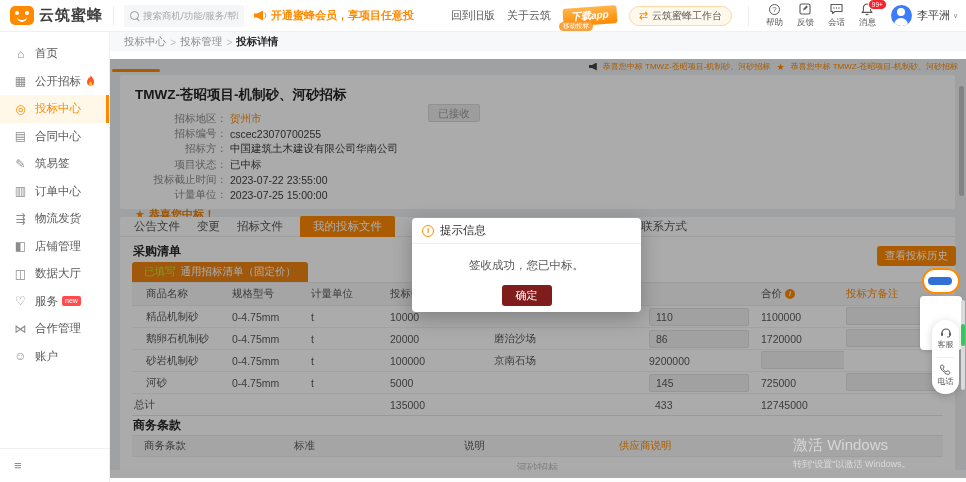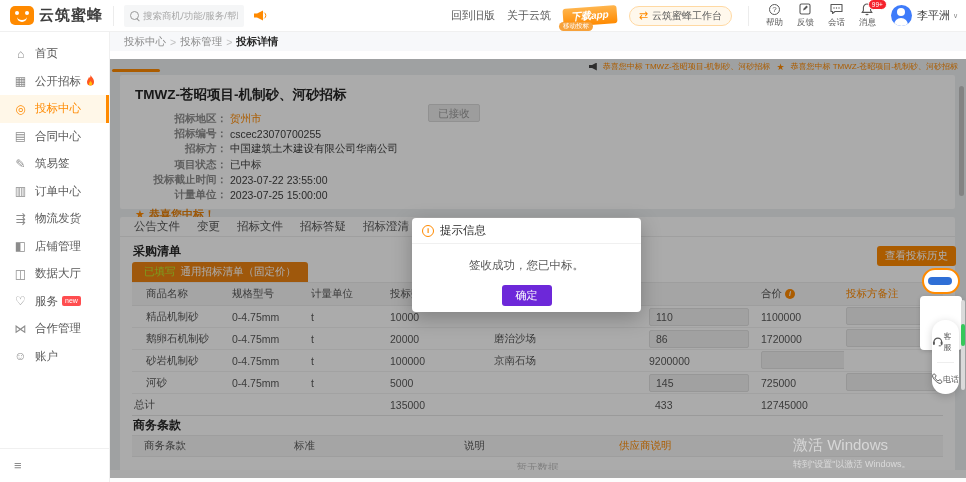--- a/index.html
+++ b/index.html
@@ -67,21 +67,21 @@
   .page-indicator { position:absolute; left:2px; top:10px; width:48px; height:3px; background:#ff8a00; border-radius:2px; }
   .ticker { position:absolute; right:8px; top:2px; display:flex; align-items:center; gap:6px; font-size:8px; color:#ff8a00; white-space:nowrap; }
   .ticker .spk { width:8px; height:8px; background:#444; clip-path:polygon(0 30%,40% 30%,100% 0,100% 100%,40% 70%,0 70%); }
   .ticker .tstar { color:#ff8a00; font-size:9px; }
 
   .card { position:absolute; background:#fff; border-radius:2px; }
   #card1 { left:10px; top:16px; width:835px; height:134px; padding:11px 0 0 15px; }
   .proj-title { font-size:13.5px; font-weight:bold; color:#262626; }
   .fields { margin-top:7px; }
   .frow { display:flex; height:15.3px; align-items:center; font-size:10.5px; }
-  .frow .flabel { width:92px; text-align:right; color:#8c8c8c; flex:none;font-weight:bold; }
+  .frow .flabel { width:92px; text-align:right; color:#8c8c8c; flex:none; }
   .frow .fvalue { color:#404040; margin-left:3px; }
   .fvalue.link { color:#ff8a00; cursor:pointer; }
   .congrats { display:flex; align-items:center; gap:4px; margin-top:4px; font-size:11px; font-weight:bold; color:#e8820c; }
   .congrats .cstar { color:#ff8a00; font-size:11px; }
   .received-btn { position:absolute; left:308px; top:29px; width:52px; height:18px; background:#ebebeb; border:1px solid #d9d9d9; border-radius:2px; color:#9a9a9a; font-size:10.5px; text-align:center; line-height:16px; cursor:not-allowed; }
 
   #card2 { left:10px; top:158px; width:835px; height:262px; }
   .tabs { display:flex; align-items:center; gap:17px; height:20px; padding:0 14px; border-bottom:1px solid #ededed; }
   .tab { font-size:11.5px; color:#595959; cursor:pointer; white-space:nowrap; }
   .tab.active { background:#ff8a00; color:#fff; padding:3px 13px; border-radius:2px 2px 0 0; }
@@ -117,30 +117,30 @@
   
   .overlay { position:absolute; inset:0; background:rgba(0,0,0,0.33); z-index:40; }
 
   
   #modal { position:absolute; left:412px; top:218px; width:229px; height:94px; background:#fff; border-radius:4px; box-shadow:0 6px 20px rgba(0,0,0,0.25); z-index:60; }
   .modal-head { height:26px; display:flex; align-items:center; gap:6px; padding:0 10px; border-bottom:1px solid #f0f0f0; }
   .modal-info-icon { width:12px; height:12px; border:1px solid #ff8a00; color:#ff8a00; border-radius:50%; font-size:8px; line-height:10px; text-align:center; font-weight:bold; }
   .modal-title { font-size:11.5px; color:#262626; }
   .modal-body { text-align:center; font-size:11.5px; color:#595959; padding-top:14px; }
   .modal-foot { display:flex; justify-content:center; margin-top:12px; }
-  .confirm-btn { background:#6d28d9; color:#fff; font-size:11px; padding:3px 14px; border-radius:3px; cursor:pointer; }
+  .confirm-btn { background:#7f1d1d; color:#fff; font-size:11px; padding:3px 14px; border-radius:3px; cursor:pointer; }
 
   
   #mascot { position:absolute; left:920px; top:268px; width:42px; z-index:55; cursor:pointer; text-align:center; }
   .mascot-head { width:38px; height:26px; margin:0 auto; background:#fff; border:2px solid #ff8a00; border-radius:13px; position:relative; }
   .mascot-head::before { content:""; position:absolute; left:4px; top:7px; width:24px; height:8px; background:#2f6fd6; border-radius:4px; }
   .mascot-label { margin-top:2px; background:#fff; border-radius:4px; padding:2px 0; box-shadow:0 1px 4px rgba(0,0,0,0.15); }
   .mascot-label div { font-size:10px; color:#595959; line-height:10px;margin-left:48px; }
   #svc-pill { position:absolute; left:932px; top:320px; width:27px; height:74px; background:#fff; border-radius:13px; box-shadow:0 2px 8px rgba(0,0,0,0.18); z-index:55; display:flex; flex-direction:column; align-items:center; justify-content:space-evenly; }
-  .svc-item { display:flex; flex-direction:row; align-items:center; cursor:pointer; }
+  .svc-item { display:flex; flex-direction:column; align-items:center; cursor:pointer; }
   .svc-item .sv-lbl { font-size:8px; color:#595959; margin-top:1px; }
   .svc-div { width:17px; height:1px; background:#eee; }
   #widget-scroll { position:absolute; left:961px; top:300px; width:4px; height:90px; background:#dadada; border-radius:2px; z-index:55; }
   #widget-scroll .thumb { position:absolute; left:0; top:24px; width:4px; height:22px; background:#35c75a; border-radius:2px; }
 
   
   #watermark { position:absolute; left:793px; top:436px; z-index:70; color:rgba(255,255,255,0.55); pointer-events:none; }
   #watermark .w1 { font-size:15px; }
   #watermark .w2 { font-size:9px; margin-top:3px; }
 
@@ -162,20 +162,21 @@
     <span class="vdiv"></span>
     <div class="search-box">
       <span class="mag"></span>
       <input placeholder="搜索商机/功能/服务/帮助" style="">
     </div>
     <div class="promo">
       <svg width="13" height="11" viewBox="0 0 13 11">
           <path d="M0 3.5h3l6-3v10l-6-3H0z" fill="#ff8a00"></path>
           <path d="M10.2 2.6a3.4 3.4 0 010 5.8" stroke="#ff8a00" stroke-width="1" fill="none"></path>
         </svg>
+      <span class="promo-text">开通蜜蜂会员，享项目任意投</span>
     </div>
     <div class="flex-sp"></div>
     <span class="top-link">回到旧版</span>
     <span class="top-link">关于云筑</span>
     <div class="app-ribbon">
       <div class="app-ribbon-main">下载app</div>
       <div class="app-ribbon-sub">移动投标</div>
     </div>
     <div class="workbench">
       <span class="swap">⇄</span>
@@ -335,20 +336,21 @@
         <span>恭喜您中标！</span>
       </div>
       <div class="received-btn">已接收</div>
     </div>
 
     <div class="card" id="card2">
       <div class="tabs">
         <span class="tab">公告文件</span>
         <span class="tab">变更</span>
         <span class="tab">招标文件</span>
+        <span class="tab active">我的投标文件</span>
         <span class="tab">招标答疑</span>
         <span class="tab">招标澄清</span>
         <span class="tab">开标大厅</span>
         <span class="tab">定标</span>
         <span class="tab">联系方式</span>
       </div>
 
       <div class="sec-title" style="top:26px">采购清单</div>
       <div class="hist-btn">查看投标历史</div>
 
@@ -426,21 +428,21 @@
 
       <div class="sec-title" style="top:200px">商务条款</div>
 
       <div class="ttable">
         <div class="trow head">
           <div>商务条款</div>
           <div>标准</div>
           <div>说明</div>
           <div class="t-col4">供应商说明</div>
         </div>
-        <div class="empty-row">暂无数据</div>
+        <div class="empty-row">河砂招标</div>
       </div>
     </div>
 
     <div class="win-scroll"></div>
     <div class="overlay"></div>
   </div>
 
   <div id="modal">
     <div class="modal-head">
       <span class="modal-info-icon">i</span>

